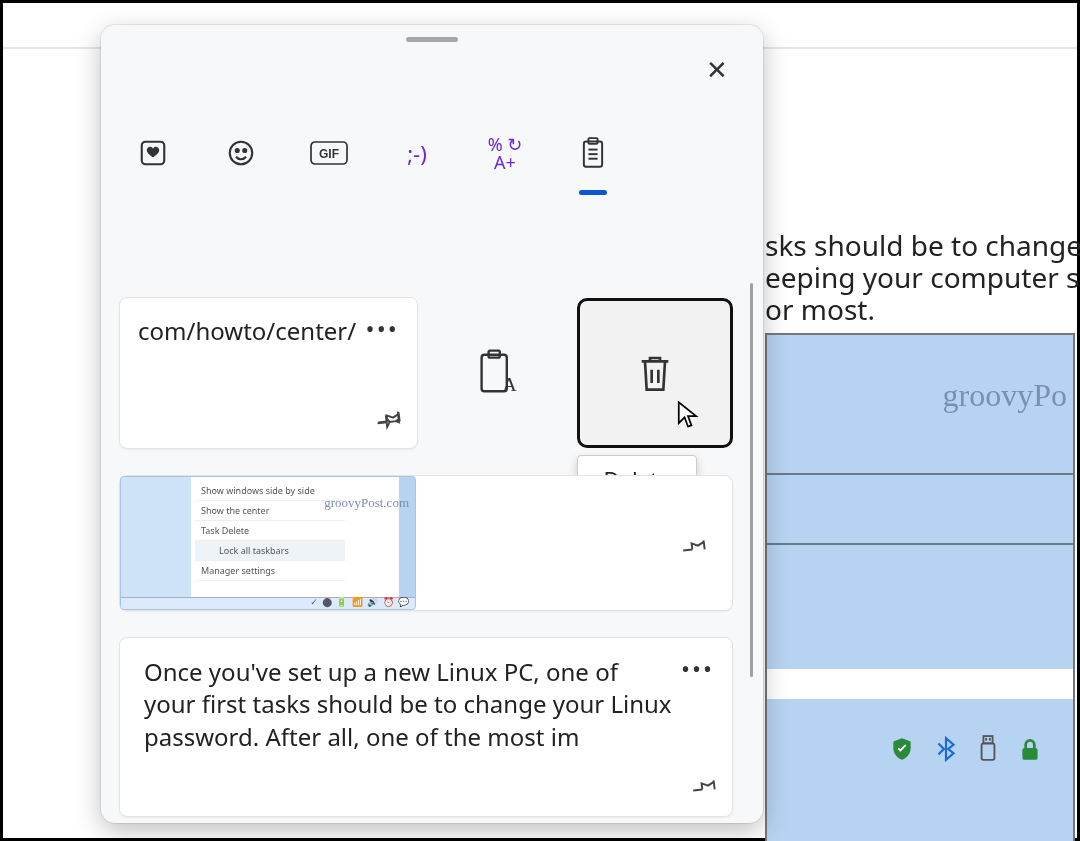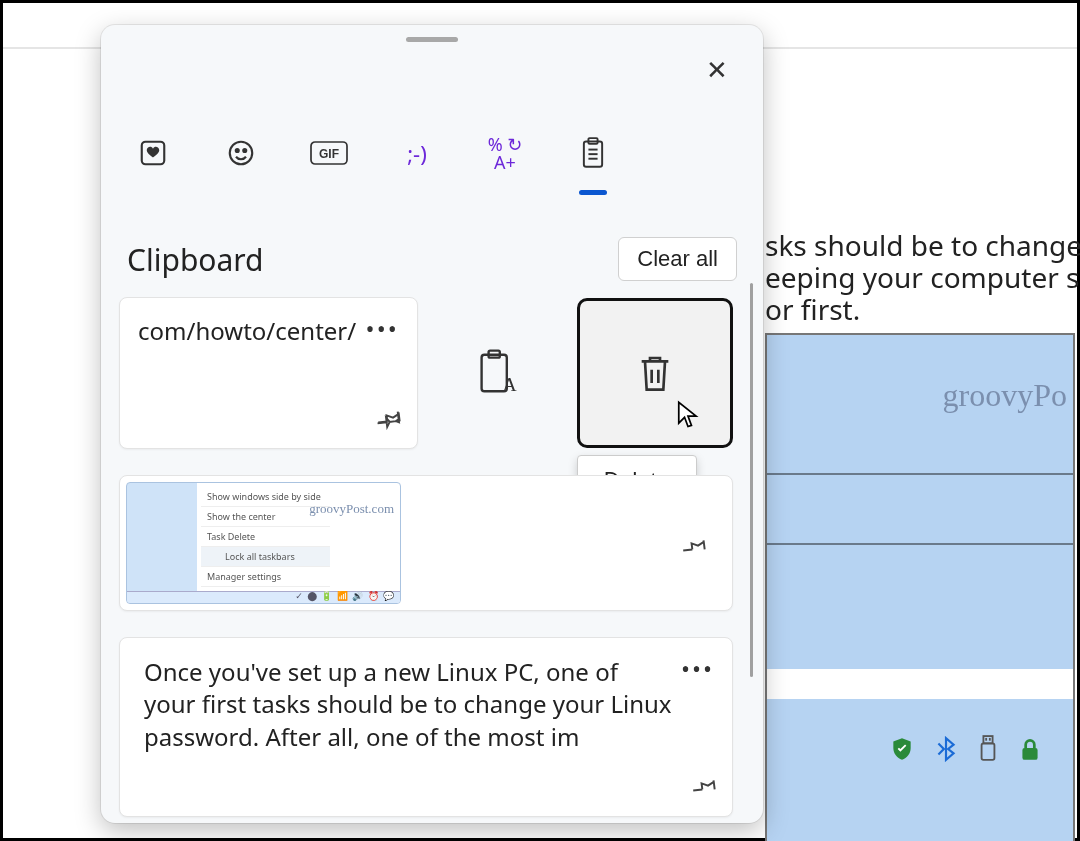--- a/index.html
+++ b/index.html
@@ -234,22 +234,21 @@
     bottom:10px; right:30px;
   }
 
   
   .card.image {
     height: 136px;
     display:flex;
     align-items:stretch;
   }
   .thumb {
-    width: 275px;
-    margin: 6px;
+    width: 296px;
     border:1px solid #aac3e0;
     border-radius:4px;
     background: linear-gradient(90deg, #cfe3f8 0 70px, #ffffff 70px 278px, #b6d3f2 278px 100%);
     position:relative;
     overflow:hidden;
     font-size: 9px;
     color:#555;
   }
   .thumb .menu {
     position:absolute; left:74px; top:4px; right:70px;
@@ -272,21 +271,21 @@
 </style>
 </head>
 <body>
 
 <div class="frame">
   <div class="topbar"></div>
 
   <div class="bgtext">
     <span>sks should be to change y</span><br>
     <span>eeping your computer sec</span><br>
-    <span> or first.</span>
+    <span> or most.</span>
   </div>
   <div class="bgimg">
     <div class="brand">groovyPo</div>
     <div class="line1"></div>
     <div class="line2"></div>
     <div class="whitestrip"></div>
     <div class="bottombar"></div>
   </div>
 
   <div class="tray">
@@ -356,24 +355,20 @@
         <svg width="28" height="32" viewBox="0 0 24 28" fill="none" stroke="#333" stroke-width="1.7">
             <rect x="4" y="4" width="16" height="22" rx="2"></rect>
             <rect x="8" y="1" width="8" height="5" rx="1"></rect>
             <line x1="8" y1="11" x2="16" y2="11"></line>
             <line x1="8" y1="15" x2="16" y2="15"></line>
             <line x1="8" y1="19" x2="16" y2="19"></line>
           </svg>
       </div>
     </div>
 
-    <div class="section-head">
-      <h2>Clipboard</h2>
-      <button class="clear-btn">Clear all</button>
-    </div>
 
     <div class="scroll-indicator"></div>
 
     <div class="items">
 
       <div class="row1">
         <div class="card text1">
           <div class="content">com/howto/center/</div>
           <div class="more">•••</div>
           <div class="pin rot">

